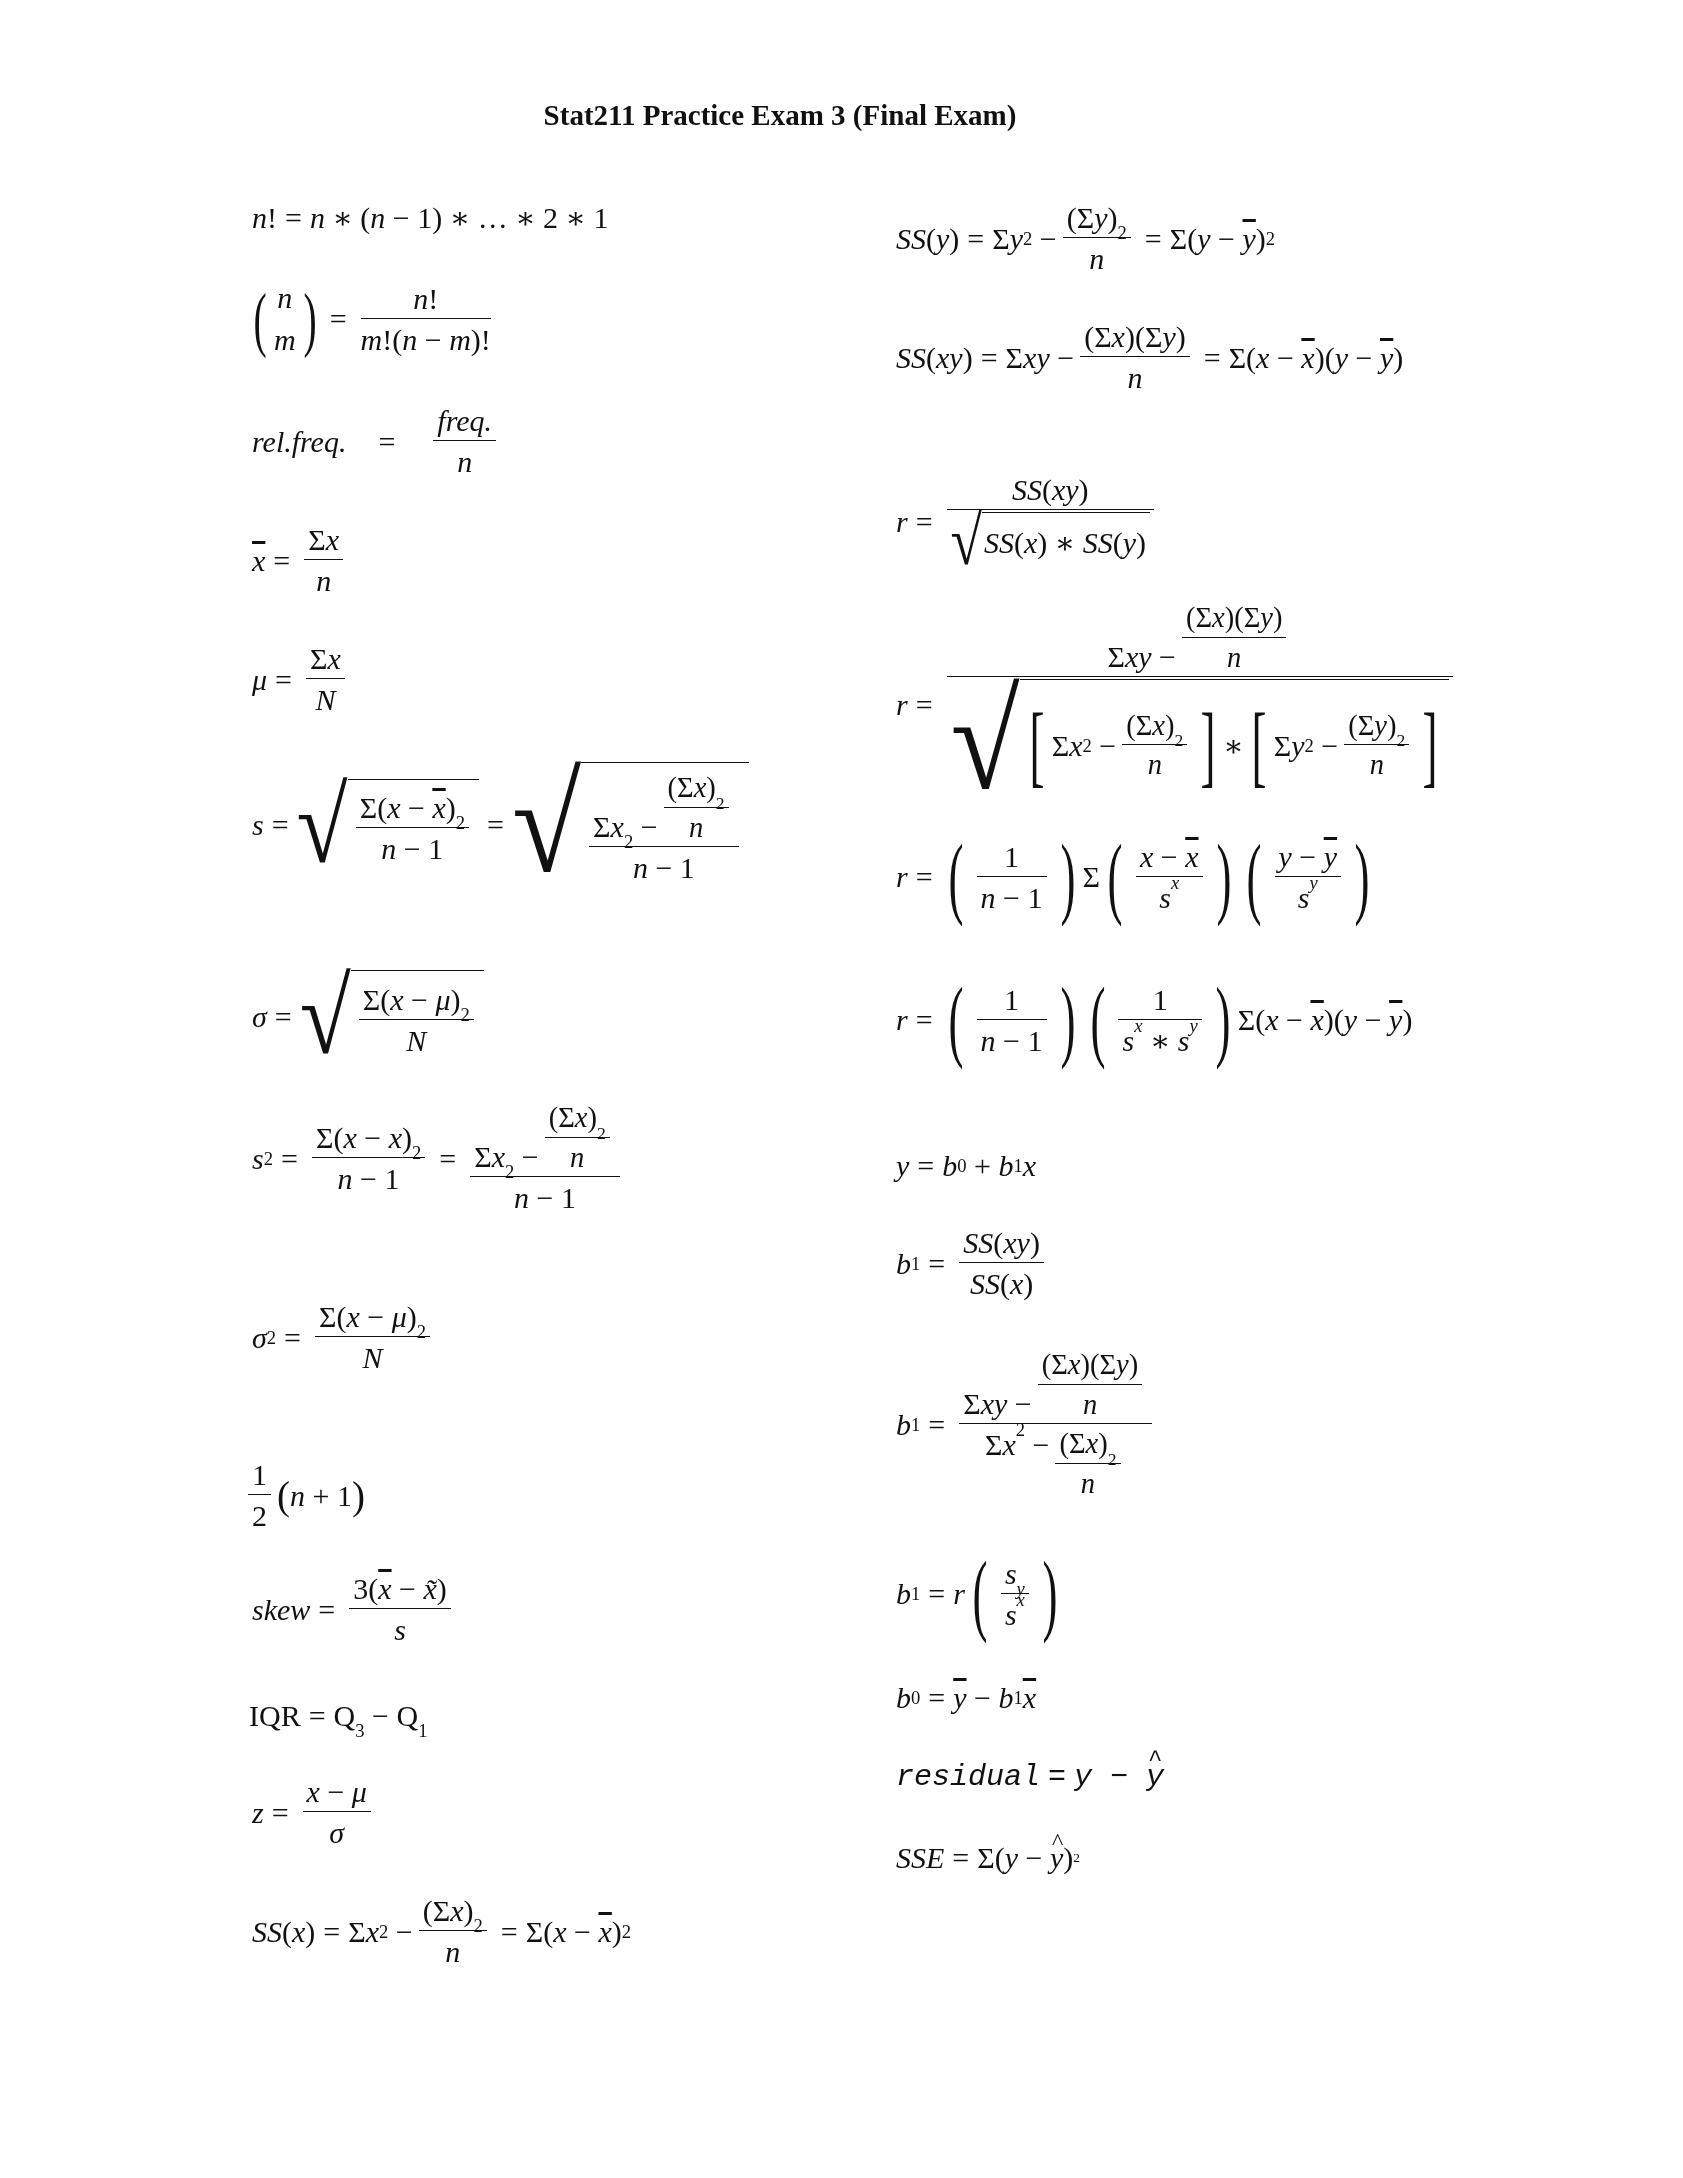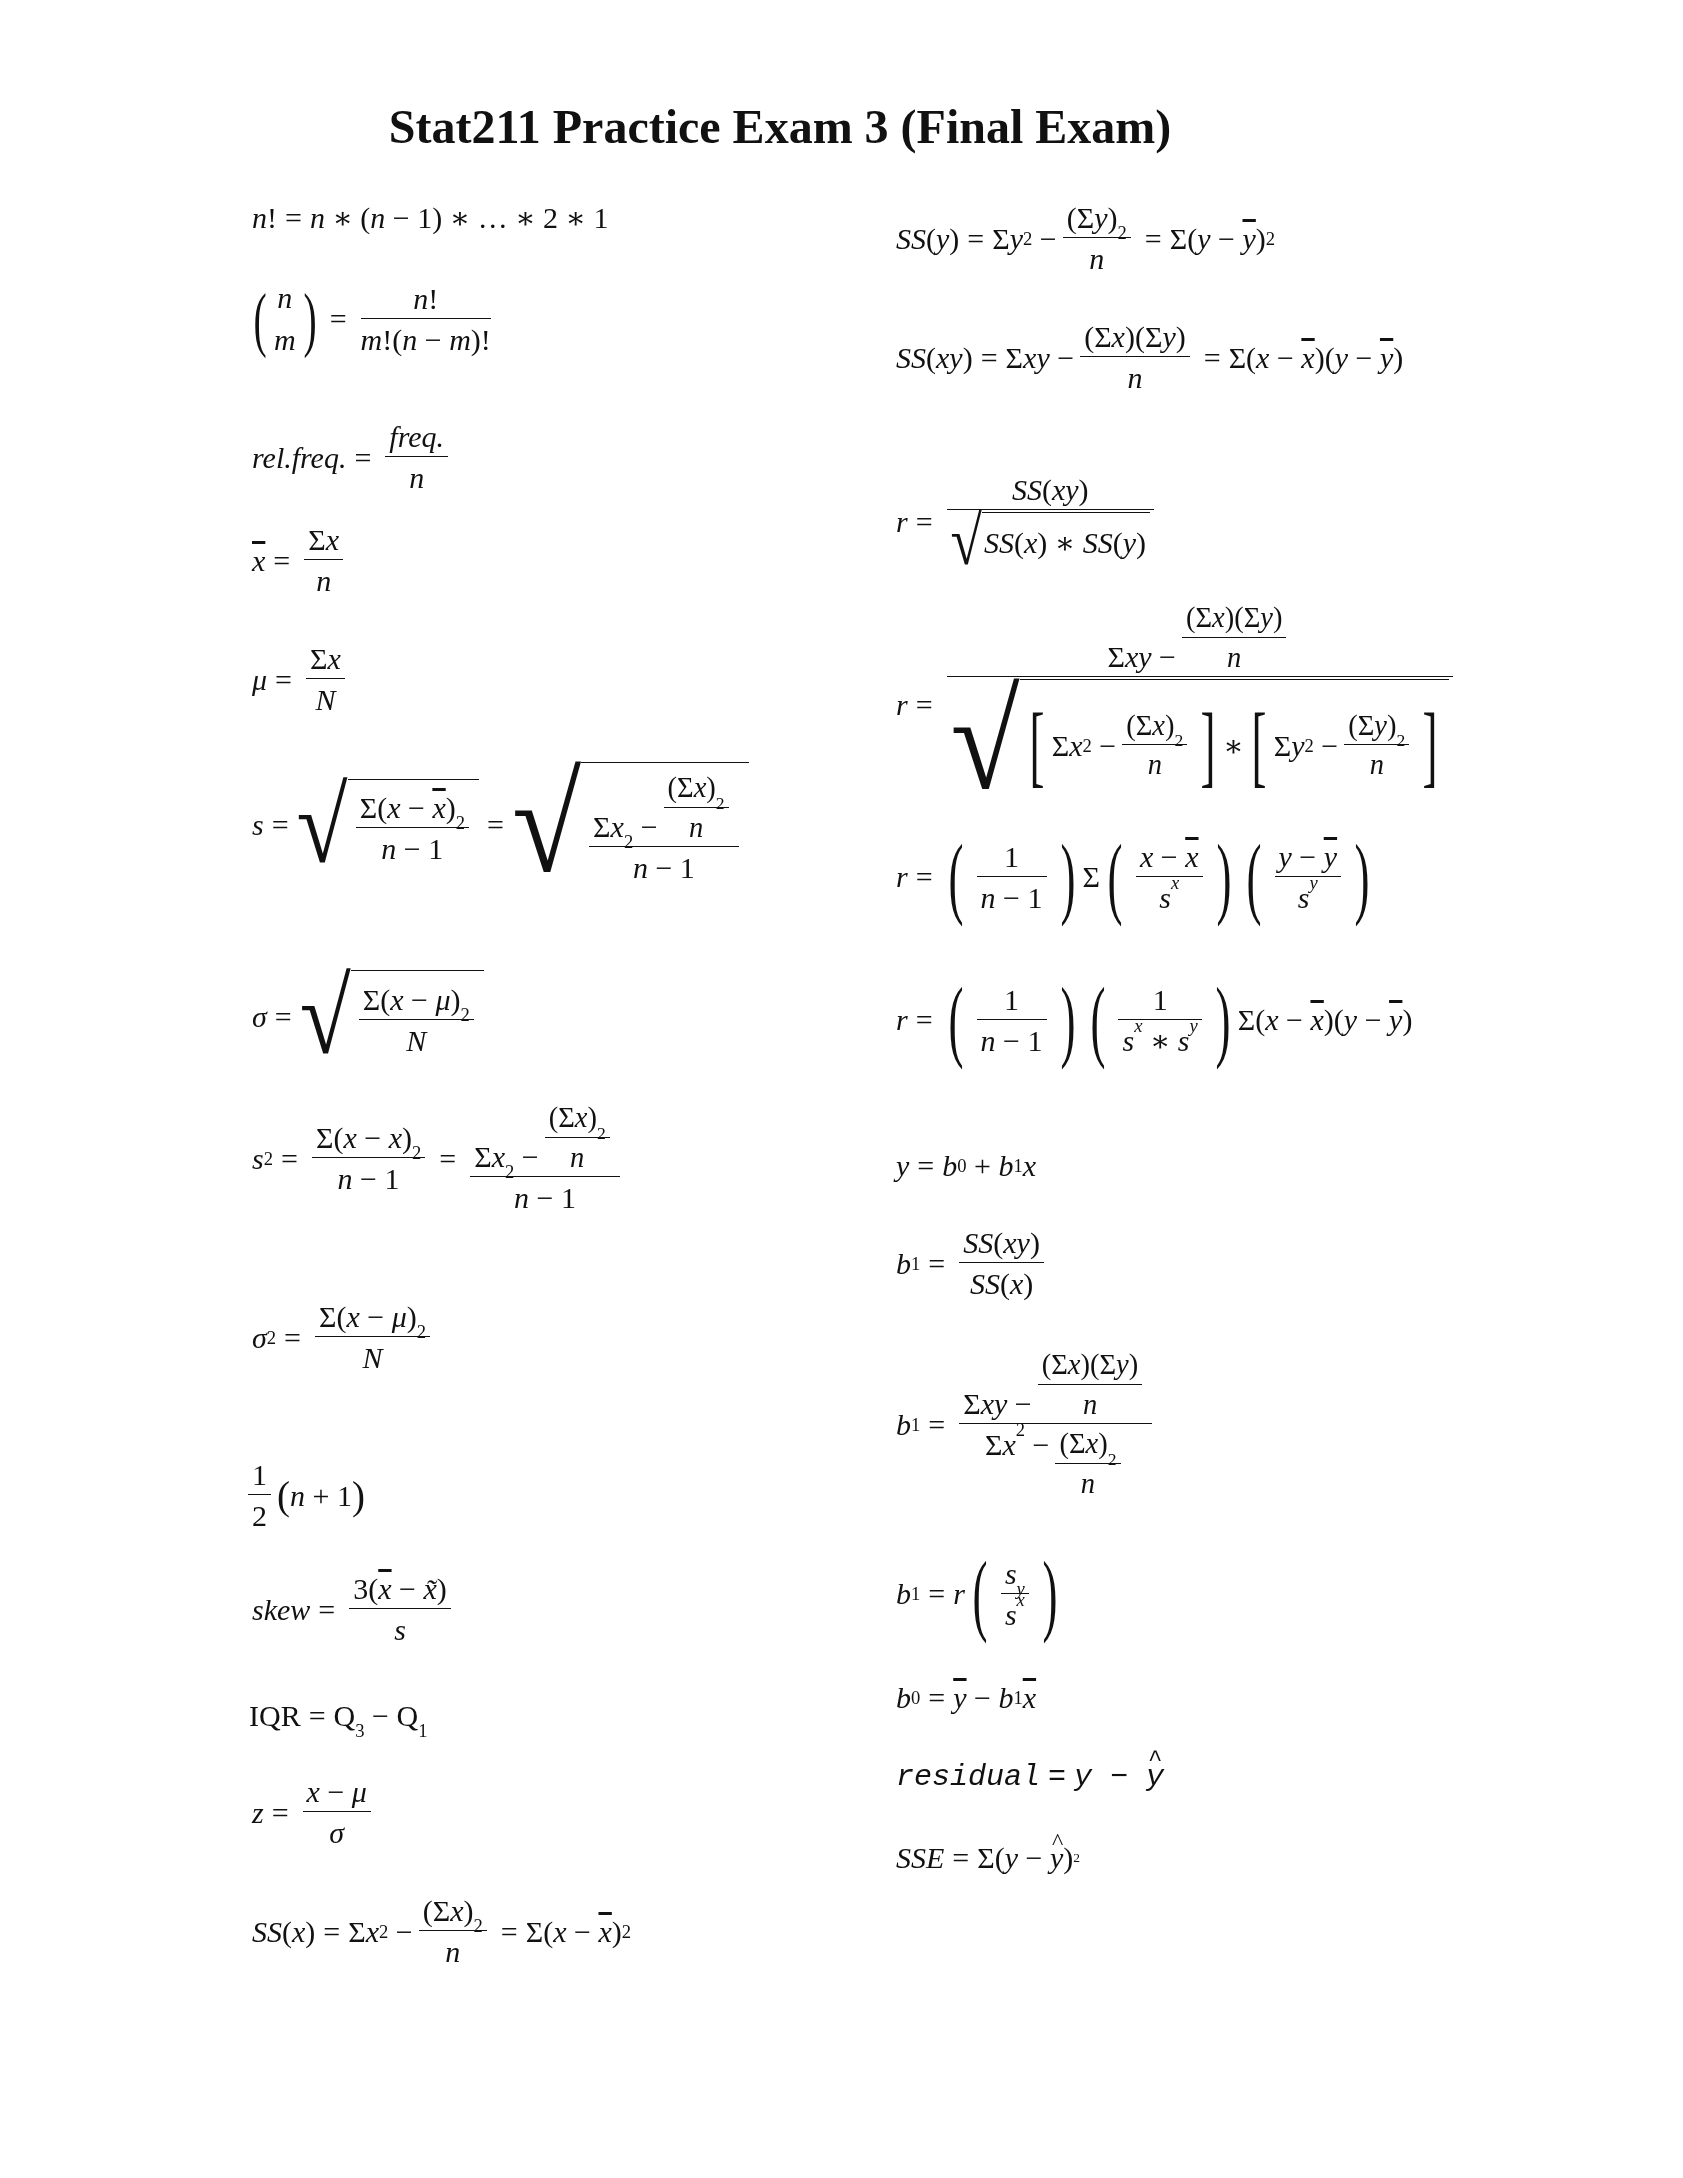--- a/index.html
+++ b/index.html
@@ -3,21 +3,21 @@
 <meta charset="utf-8">
 <style>
   html, body { margin: 0; padding: 0; background: #ffffff; }
   body {
     width: 1683px; height: 2178px; position: relative; overflow: hidden;
     font-family: "Liberation Serif", "DejaVu Serif", serif;
     color: #111111;
   }
   .title {
     position: absolute; left: 0; width: 1560px; top: 99px;
-    text-align: center; font-weight: bold; font-size: 48px;
+    text-align: center; font-weight: bold; font-size: 29px;
     font-family: "Liberation Serif", serif;
   }
   .f { position: absolute; font-size: 30px; line-height: 1; white-space: nowrap;
        display: flex; align-items: center; }
   .i { font-style: italic; }
   .frac { display: inline-flex; flex-direction: column; align-items: center;
           vertical-align: middle; margin: 0 6px; }
   .frac > .num { padding: 0 4px 4px 4px; display: flex; align-items: flex-end; justify-content: center; }
   .frac > .den { padding: 6px 4px 0 4px; border-top: 1.6px solid #111; display: flex; align-items: flex-start; justify-content: center; align-self: stretch; }
   .frac.sm { font-size: 0.95em; }
@@ -61,21 +61,21 @@
   <span class="eq">=</span>
   <span class="frac">
     <span class="num">
         <span class="i">n</span>
         <span>!</span>
       </span>
     <span class="den" style="padding-left:0;padding-right:0;"><span class="i">m</span><span>!</span><span>(</span><span class="i">n</span>&nbsp;<span>−</span>&nbsp;<span class="i">m</span><span>)</span><span>!</span></span>
   </span>
 </div>
 
-<div class="f" style="left:252px; top:422px;">
+<div class="f" style="left:252px; top:406px;gap:24px;">
   <span class="i">rel.freq.</span>
     <span class="eq">=</span>
   <span class="frac">
     <span class="num i">freq.</span>
     <span class="den i">n</span>
   </span>
 </div>
 
 <div class="f" style="left:252px; top:525px;">
   <span class="i bar">x</span>

